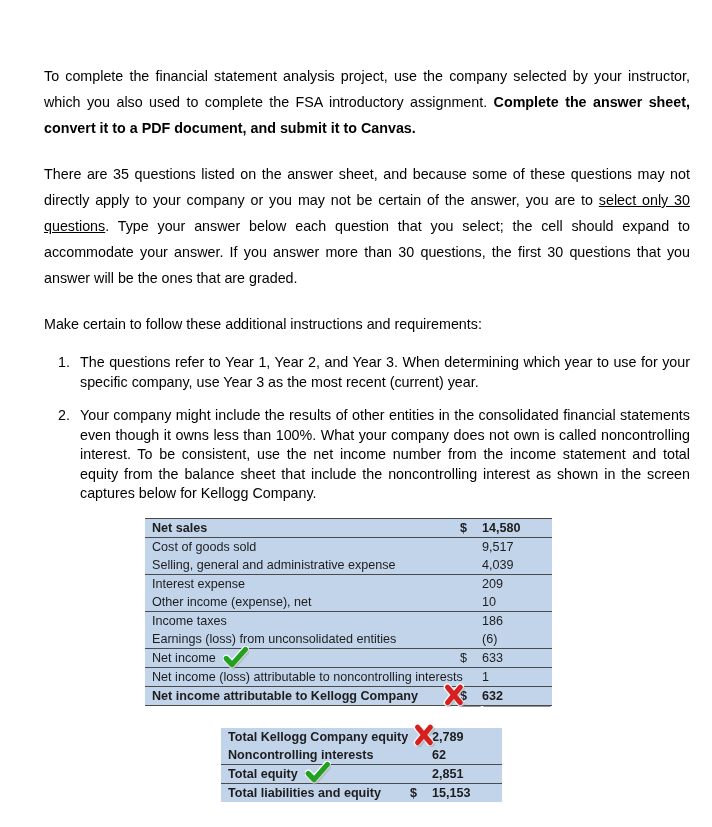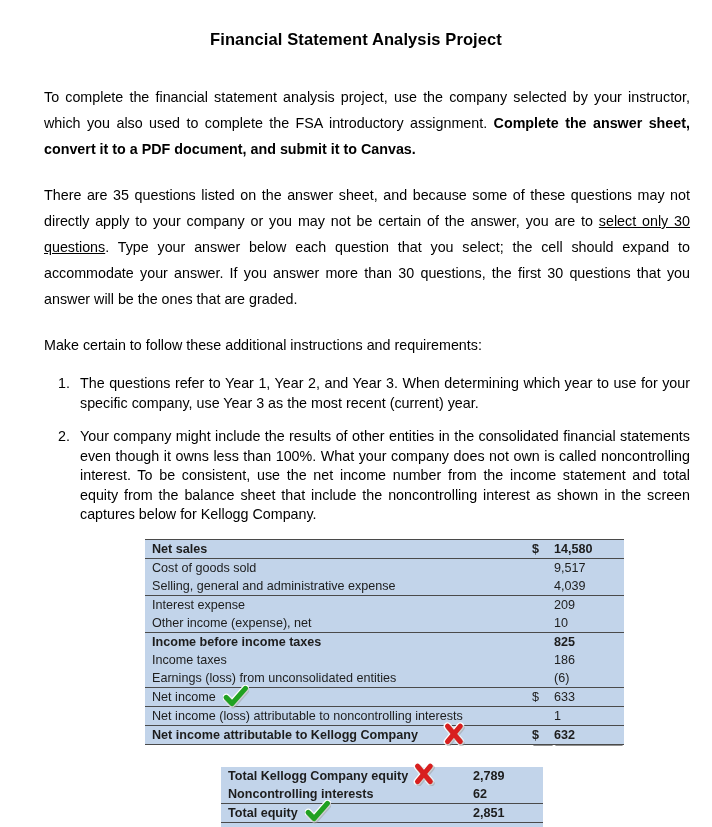--- a/index.html
+++ b/index.html
@@ -65,25 +65,25 @@
     position: absolute;
     left: 14px;
     top: 0;
     font-size: 14.3px;
     line-height: 19.5px;
   }
 
   
   .cap-wrap-income {
     margin: 13px 0 0 145px;
-    width: 479px;
+    width: 407px;
   }
   .cap-wrap-equity {
     margin: 22px 0 0 0;
-    width: 322px;
+    width: 281px;
     margin-left: 221px;
   }
 
   table.fin {
     border-collapse: collapse;
     width: 100%;
     background: #c2d4ea;
     table-layout: fixed;
   }
   table.fin td {
@@ -135,21 +135,20 @@
 
   .mark-check-net-income { left: 78px;  top: -3px; }
   .mark-x-kellogg        { left: 296px; top: -4px; }
   .mark-x-total-kellogg  { left: 190px; top: -5px; }
   .mark-check-total-eq   { left: 84px;  top: -4px; }
 </style>
 </head>
 <body>
 
 <div class="title-block">
-  <div class="title-line">Financial Statement Analysis Project</div>
 </div>
 
 <div class="sp-1"></div>
 
 <div class="body-wrap">
 
   <p class="para"><span>To complete the financial statement analysis project, use the company selected by your instructor, which you also used to complete the FSA introductory assignment. </span><b class="strong">Complete the answer sheet, convert it to a PDF document, and submit it to Canvas.</b></p>
 
   <div class="sp-2"></div>
 
@@ -193,25 +192,20 @@
       </tr>
       <tr>
         <td class="label">Interest expense</td>
         <td class="cur"></td>
         <td class="val">209</td>
       </tr>
       <tr class="rule-bottom">
         <td class="label">Other income (expense), net</td>
         <td class="cur"></td>
         <td class="val">10</td>
-      </tr>
-      <tr class="bold">
-        <td class="label">Income before income taxes</td>
-        <td class="cur"></td>
-        <td class="val">825</td>
       </tr>
       <tr>
         <td class="label">Income taxes</td>
         <td class="cur"></td>
         <td class="val">186</td>
       </tr>
       <tr class="rule-bottom">
         <td class="label">Earnings (loss) from unconsolidated entities</td>
         <td class="cur"></td>
         <td class="val">(6)</td>

